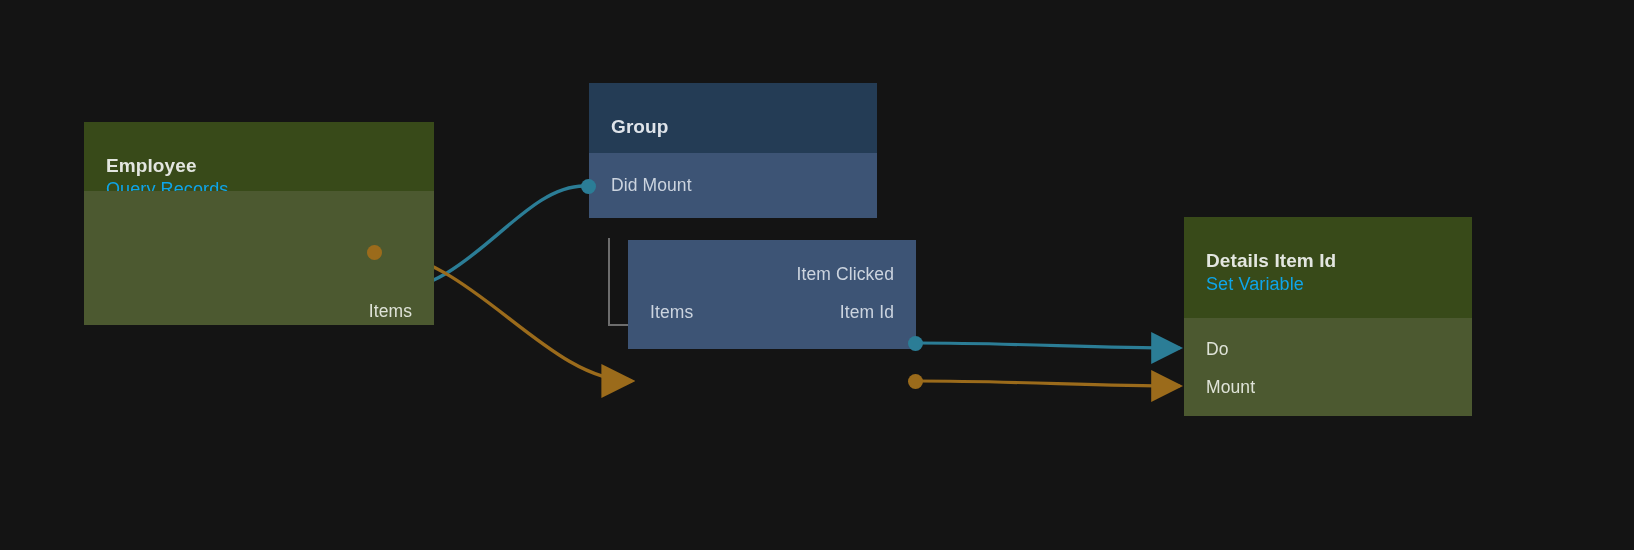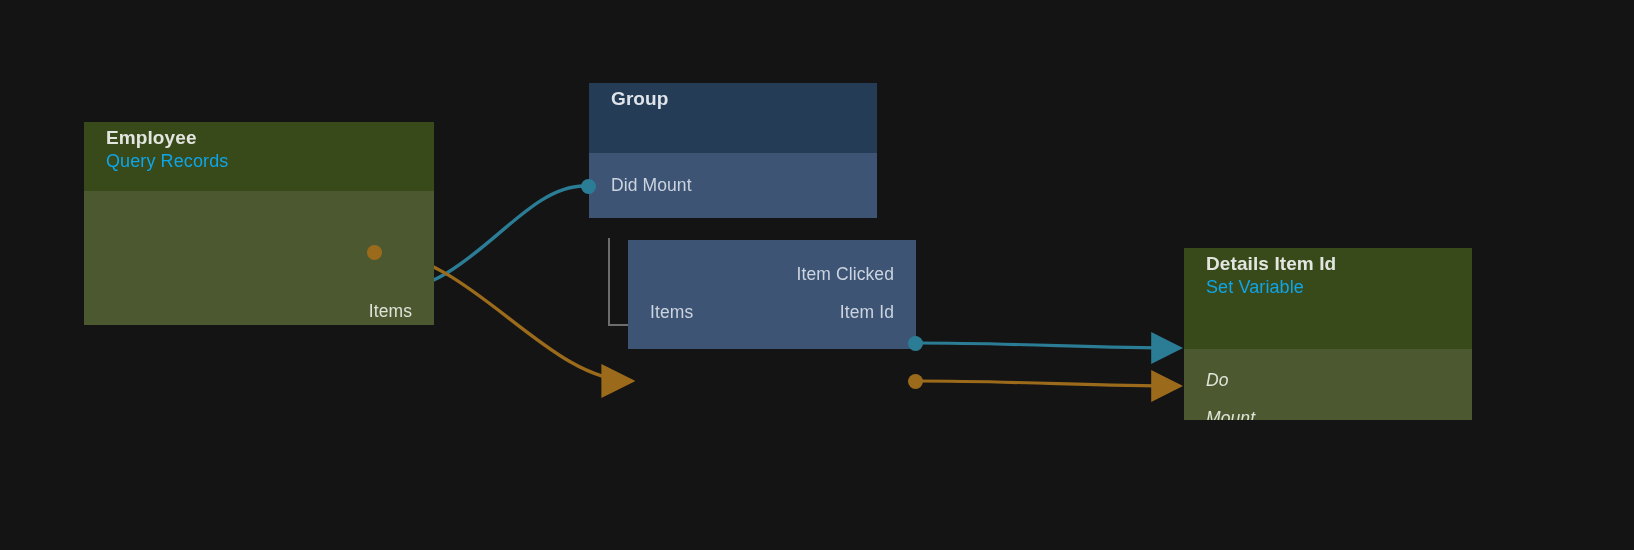--- a/index.html
+++ b/index.html
@@ -29,21 +29,21 @@
     pointer-events: none;
   }
   
   .node {
     position: absolute;
     box-sizing: border-box;
     overflow: hidden;
   }
   .node-header {
     box-sizing: border-box;
-    padding: 4px 22px 18px 22px;
+    padding: 32px 22px 18px 22px;
   }
   .node-title {
     font-size: 19px;
     font-weight: bold;
     color: #e3e6e0;
     line-height: 1.28;
     letter-spacing: 0.1px;
   }
   .node-subtitle {
     font-size: 18px;
@@ -149,23 +149,23 @@
     <div class="node-body" style="height:109px;">
       <div class="port out" style="top:23px;">Item Clicked</div>
       <div class="port in" style="top:61px;">Items</div>
       <div class="port out" style="top:61px;">Item Id</div>
     </div>
   </div>
   <div class="dot teal" style="left:908px; top:336px;"></div>
   <div class="dot orange" style="left:908px; top:374px;"></div>
 
   <div class="node green" style="left:1184px; top:217px; width:288px; height:203px;">
-    <div class="node-header" style="height:101px;margin-top:31px;">
+    <div class="node-header" style="height:101px;">
       <div class="node-title">Details Item Id</div>
       <div class="node-subtitle">Set Variable</div>
     </div>
-    <div class="node-body" style="height:98px;font-style:italic;">
+    <div class="node-body" style="height:98px;">
       <div class="port in" style="top:20px;">Do</div>
       <div class="port in" style="top:58px;">Mount</div>
     </div>
   </div>
 
 </div>
 
 </body></html>

